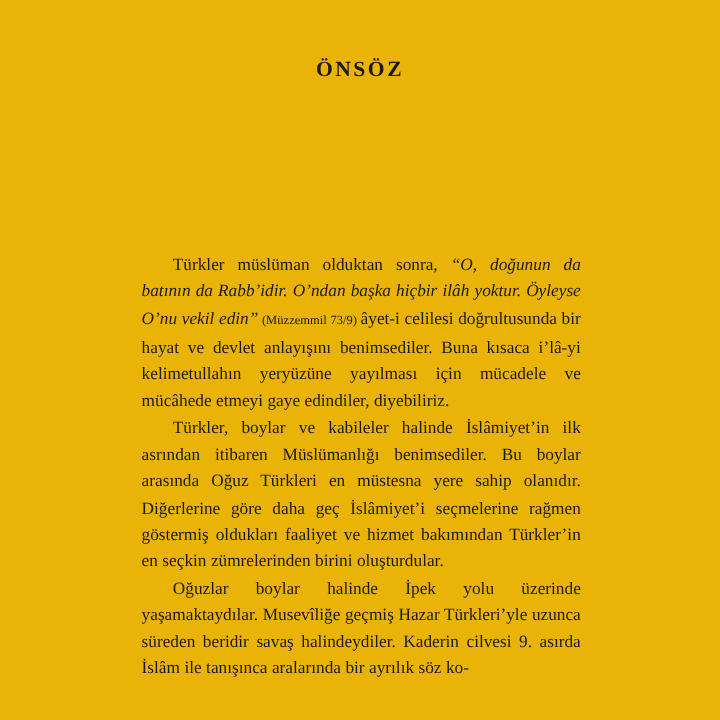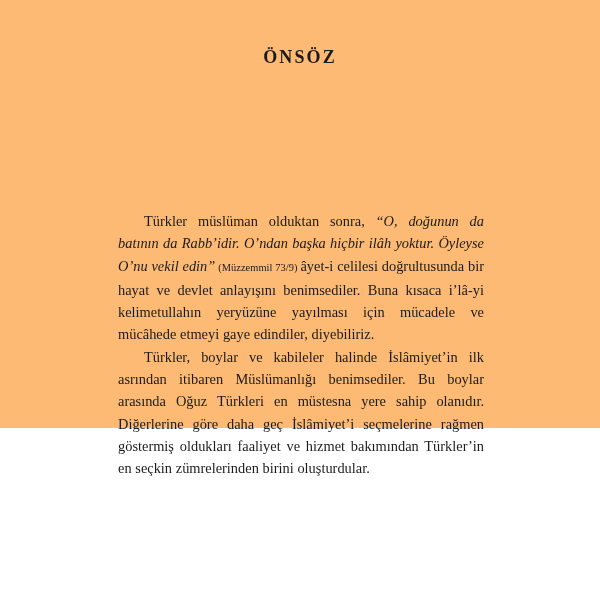--- a/index.html
+++ b/index.html
@@ -13,22 +13,22 @@
     background: #ffffff;
     font-family: "Liberation Serif", "DejaVu Serif", serif;
     color: #1b1b1b;
     overflow: hidden;
     -webkit-font-smoothing: antialiased;
   }
 
   .page {
     position: relative;
     width: 600px;
-    height: 428px;
-    background: #fdba74;
+    height: 600px;
+    background: #eab308;
     box-sizing: border-box;
   }
 
   
   .chapter-title {
     position: absolute;
     top: 45px;
     left: 0;
     width: 600px;
     text-align: center;
@@ -83,16 +83,17 @@
 <div class="page">
 
   <div class="chapter-title">ÖNSÖZ</div>
 
   <div class="text-column">
 
     <p class="paragraph"><span>Türkler müslüman olduktan sonra, </span><span class="quote-italic">“O, doğunun da batının da Rabb’idir. O’ndan başka hiçbir ilâh yoktur. Öyleyse O’nu vekil edin”</span><span class="citation"> (Müzzemmil 73/9) </span><span>âyet-i celilesi doğrultusunda bir hayat ve devlet anlayışını benimsediler. Buna kısaca i’lâ-yi kelimetullahın yeryüzüne yayılması için mücadele ve mücâhede etmeyi gaye edindiler, diyebiliriz.</span></p>
 
     <p class="paragraph">Türkler, boylar ve kabileler halinde İslâmiyet’in ilk asrından itibaren Müslümanlığı benimsediler. Bu boylar arasında Oğuz Türkleri en müstesna yere sahip olanıdır. Diğerlerine göre daha geç İslâmiyet’i seçmelerine rağmen göstermiş oldukları faaliyet ve hizmet bakımından Türkler’in en seçkin zümrelerinden birini oluşturdular.</p>
 
+    <p class="paragraph">Oğuzlar boylar halinde İpek yolu üzerinde yaşamaktaydılar. Musevîliğe geçmiş Hazar Türkleri’yle uzunca süreden beridir savaş halindeydiler. Kaderin cilvesi 9. asırda İslâm ile tanışınca aralarında bir ayrılık söz ko-</p>
 
   </div>
 
 </div>
 
 </body></html>

